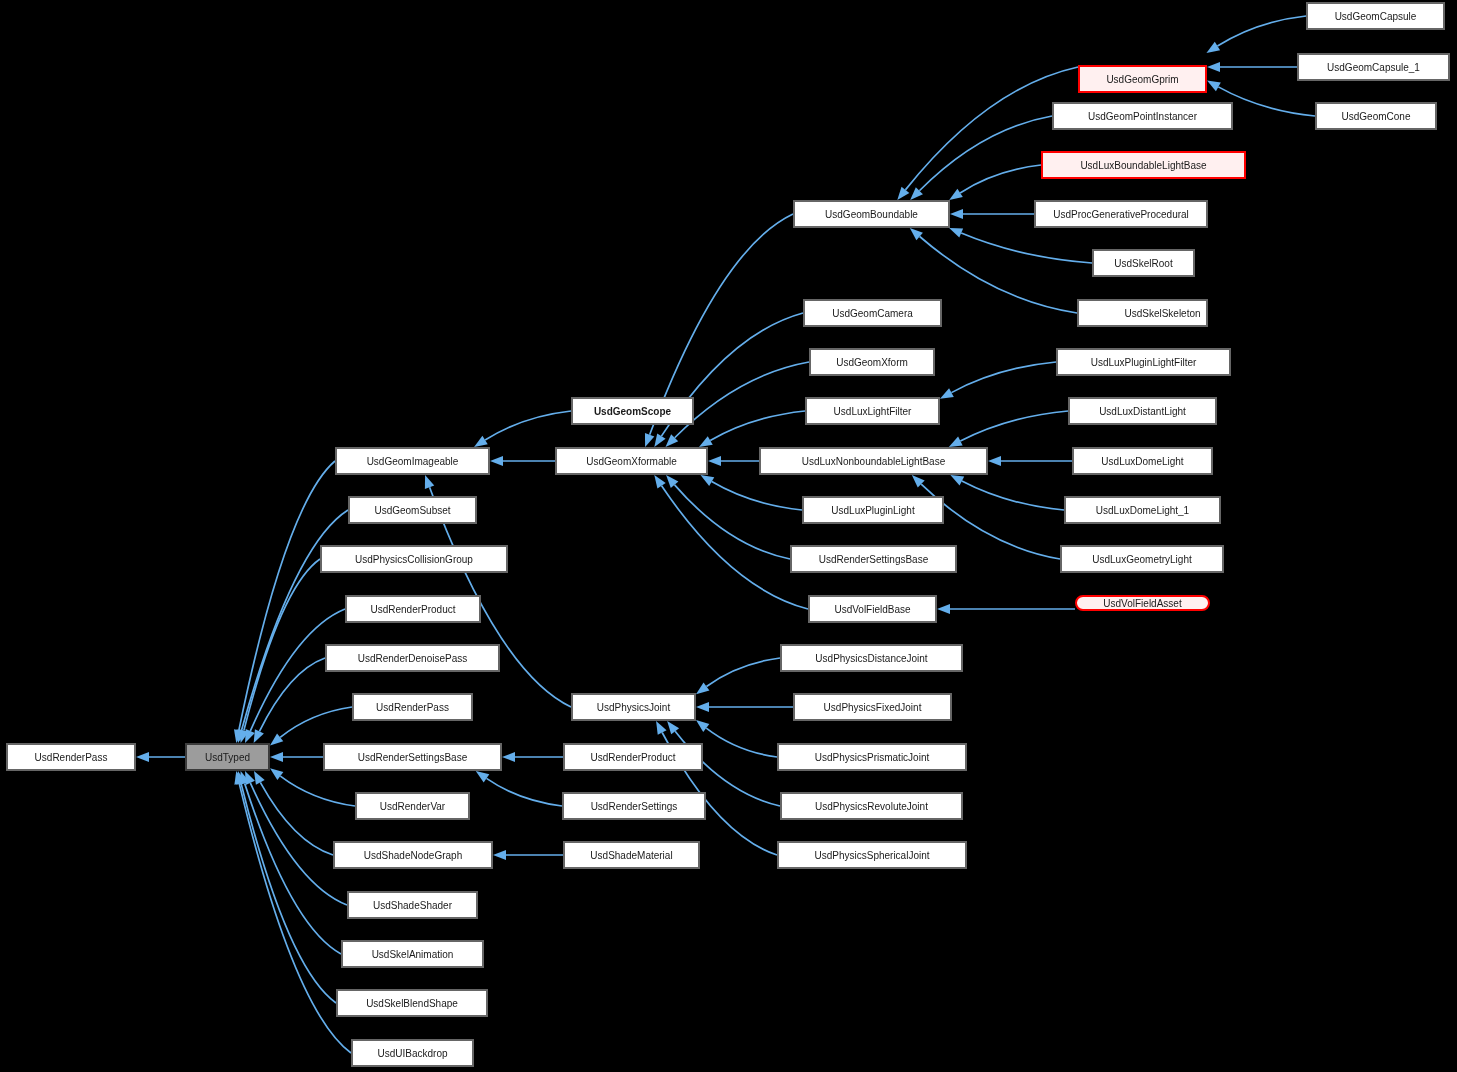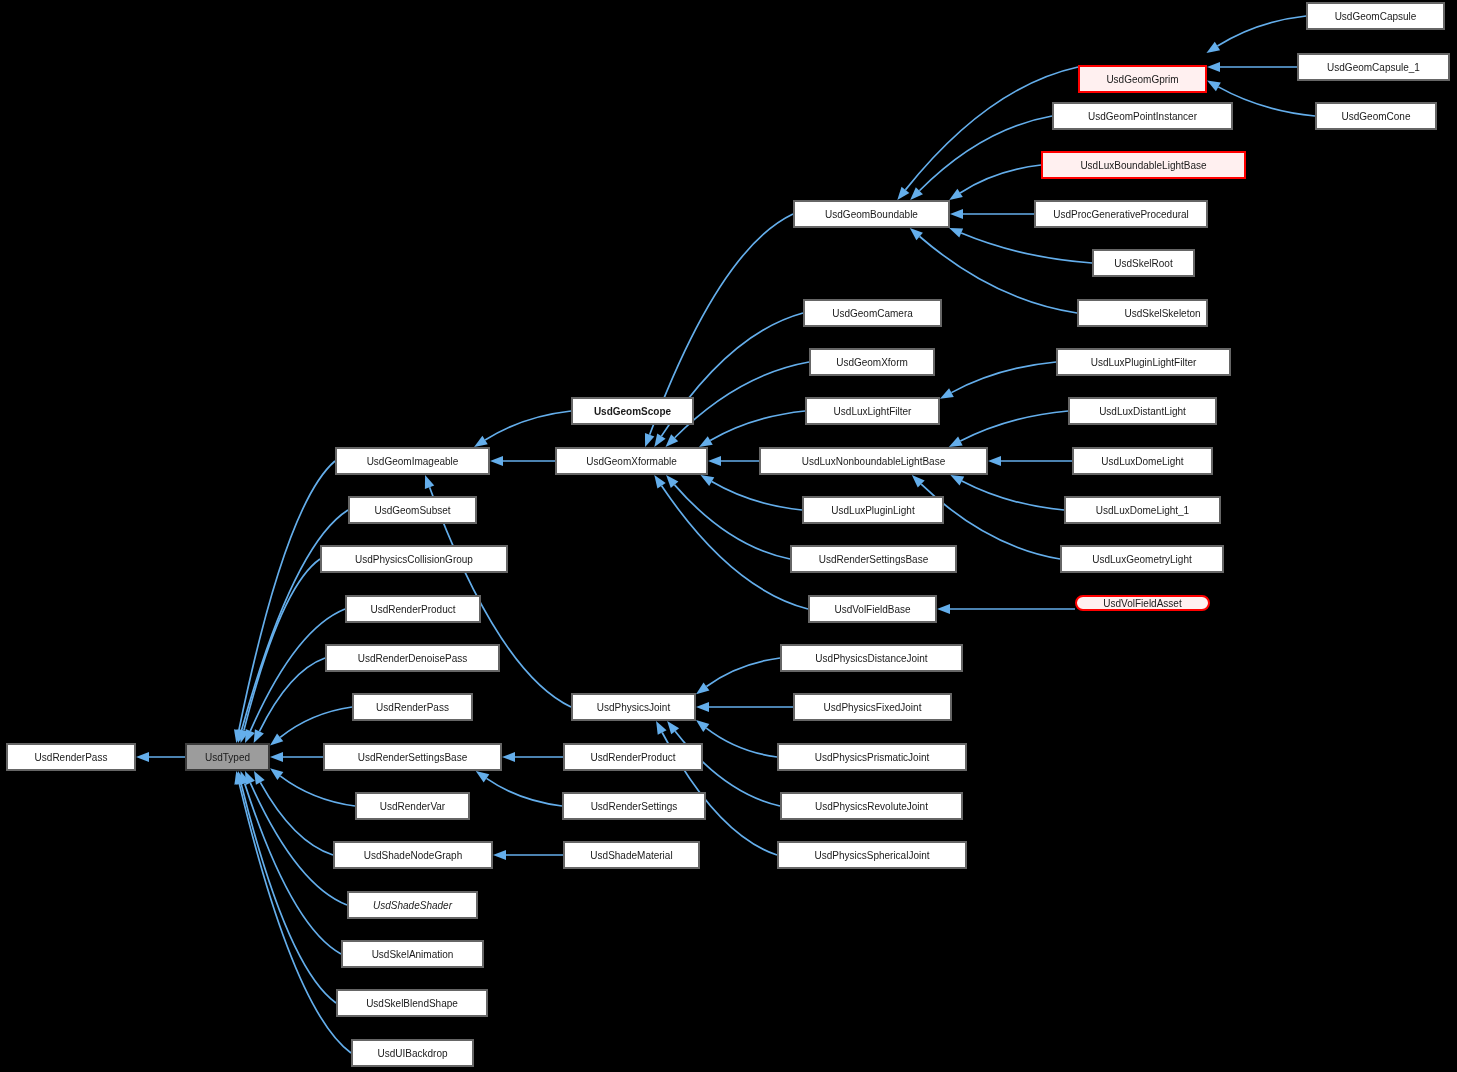--- a/index.html
+++ b/index.html
@@ -183,17 +183,17 @@
     <div class="node selected" style="left: 185px; top: 743px; width: 85px; height: 28px;">UsdTyped</div>
     <div class="node normal" style="left: 323px; top: 743px; width: 179px; height: 28px;">UsdRenderSettingsBase</div>
     <div class="node normal" style="left: 563px; top: 743px; width: 140px; height: 28px;">UsdRenderProduct</div>
     <div class="node normal" style="left: 777px; top: 743px; width: 190px; height: 28px;">UsdPhysicsPrismaticJoint</div>
     <div class="node normal" style="left: 355px; top: 792px; width: 115px; height: 28px; text-align: center;">UsdRenderVar</div>
     <div class="node normal" style="left: 562px; top: 792px; width: 144px; height: 28px;">UsdRenderSettings</div>
     <div class="node normal" style="left: 780px; top: 792px; width: 183px; height: 28px;">UsdPhysicsRevoluteJoint</div>
     <div class="node normal" style="left: 333px; top: 841px; width: 160px; height: 28px;">UsdShadeNodeGraph</div>
     <div class="node normal" style="left: 563px; top: 841px; width: 137px; height: 28px;">UsdShadeMaterial</div>
     <div class="node normal" style="left: 777px; top: 841px; width: 190px; height: 28px;">UsdPhysicsSphericalJoint</div>
-    <div class="node normal" style="left: 347px; top: 891px; width: 131px; height: 28px; font-style: italic;">UsdShadeShader</div>
+    <div class="node normal" style="left: 347px; top: 891px; width: 131px; height: 28px;">UsdShadeShader</div>
     <div class="node normal" style="left: 341px; top: 940px; width: 143px; height: 28px;">UsdSkelAnimation</div>
     <div class="node normal" style="left: 336px; top: 989px; width: 152px; height: 28px;">UsdSkelBlendShape</div>
     <div class="node normal" style="left: 351px; top: 1039px; width: 123px; height: 28px;">UsdUIBackdrop</div>
   </div>
 
 </body></html>

